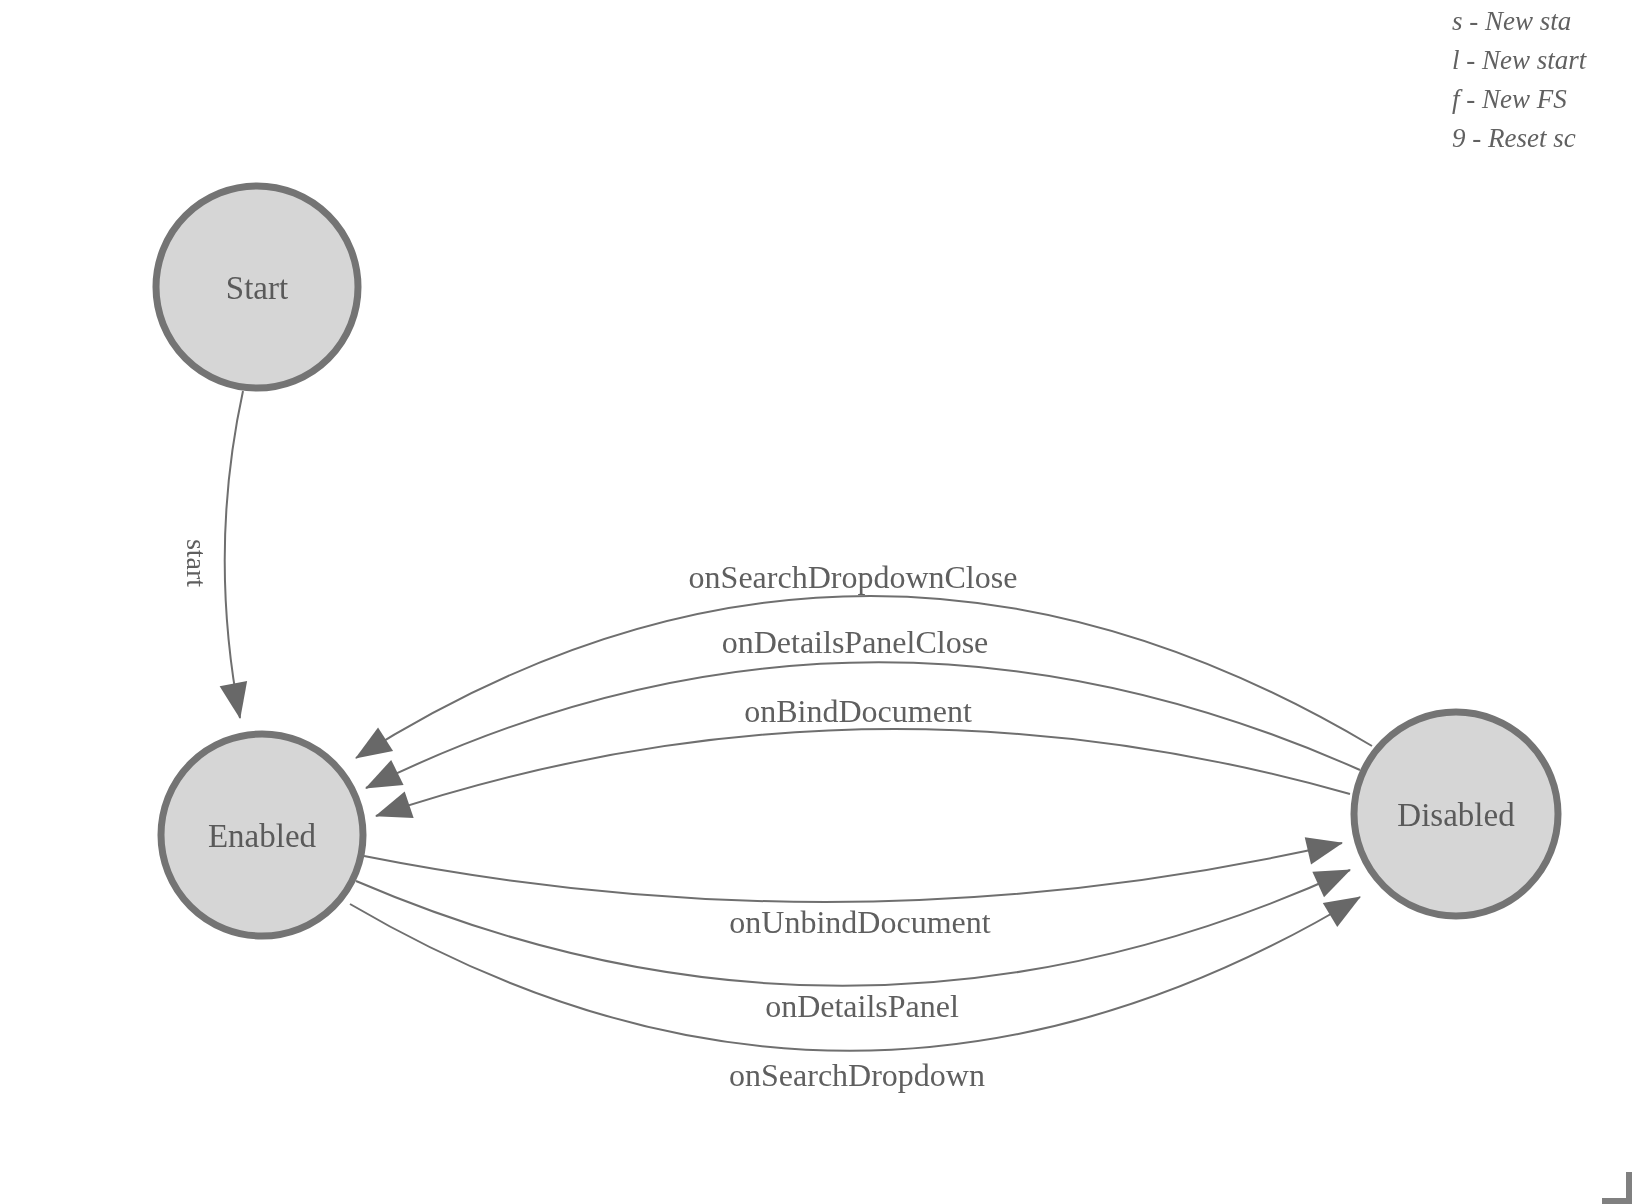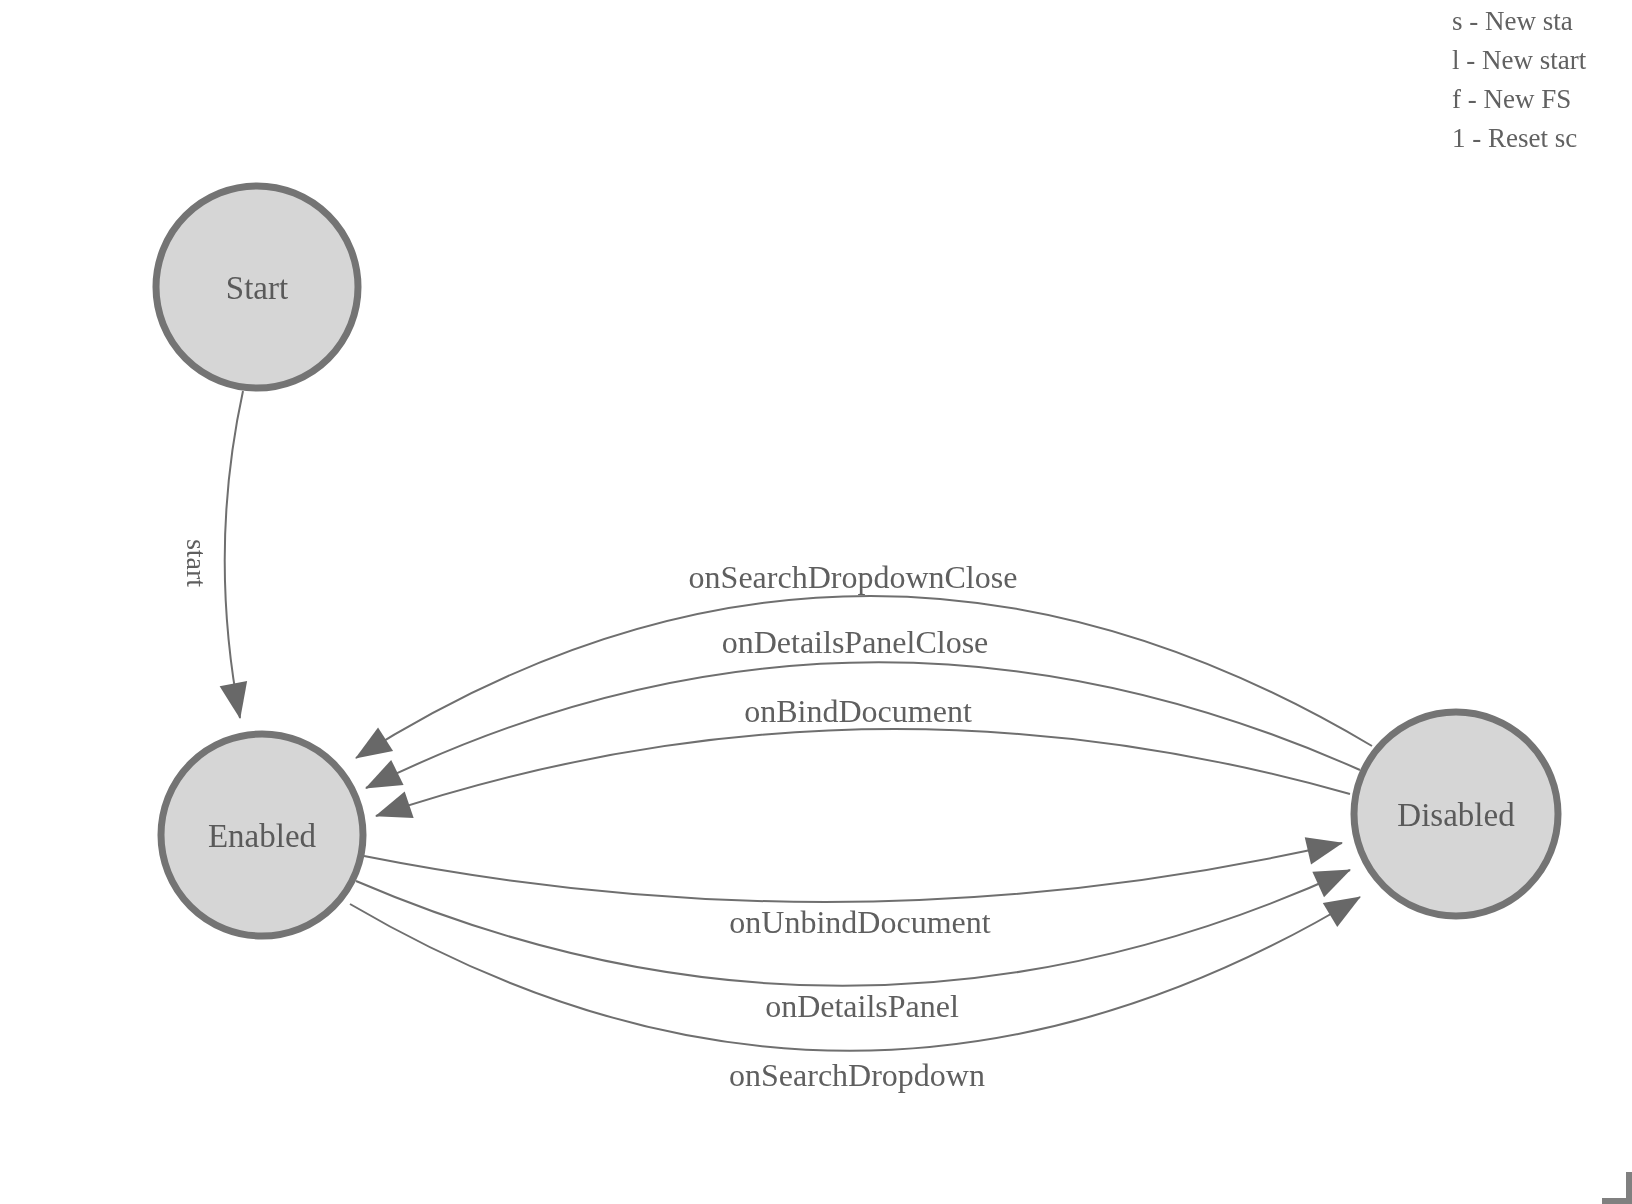--- a/index.html
+++ b/index.html
@@ -53,20 +53,21 @@
     font-family: "Liberation Serif", "DejaVu Serif", serif;
   }
   .legend {
     position: absolute;
     left: 1452px;
     top: 2px;
     color: #616161;
     font-size: 27px;
     line-height: 39px;
     white-space: nowrap;
+    font-style: italic;
   }
   .legend-line {
     height: 39px;
   }
   .corner-mark-v {
     position: absolute;
     left: 1626px;
     top: 1172px;
     width: 6px;
     height: 32px;
@@ -126,19 +127,19 @@
     <g>
       <circle class="node-circle" cx="1456" cy="814" r="102"></circle>
       <text class="node-label" x="1456" y="826">Disabled</text>
     </g>
   </svg>
 
   <div class="legend">
     <div class="legend-line">s - New sta</div>
     <div class="legend-line">l - New start</div>
     <div class="legend-line">f - New FS</div>
-    <div class="legend-line">1 - Reset sc</div>
+    <div class="legend-line">9 - Reset sc</div>
   </div>
 
   <div class="corner-mark-v"></div>
   <div class="corner-mark-h"></div>
 
 </div>
 
 </body></html>

